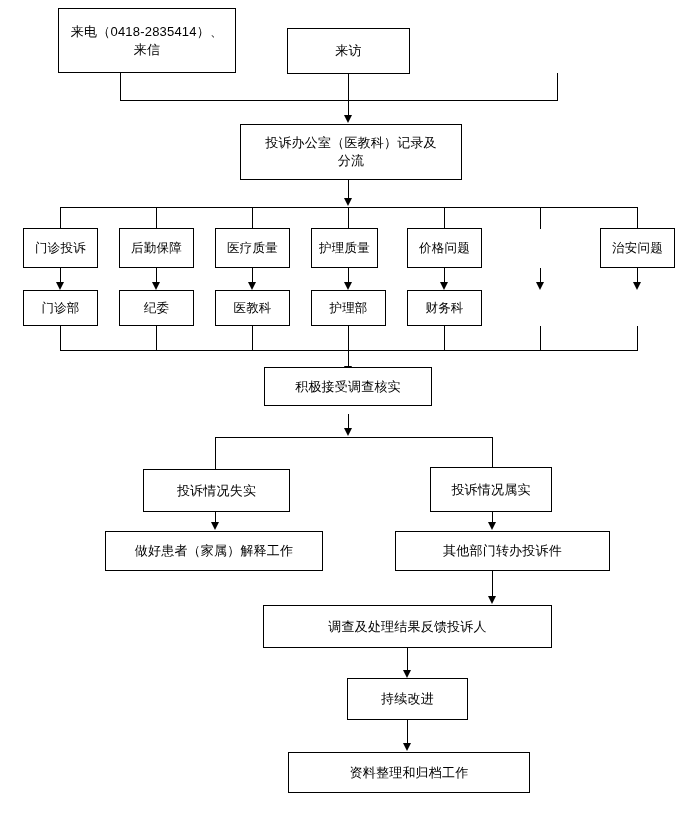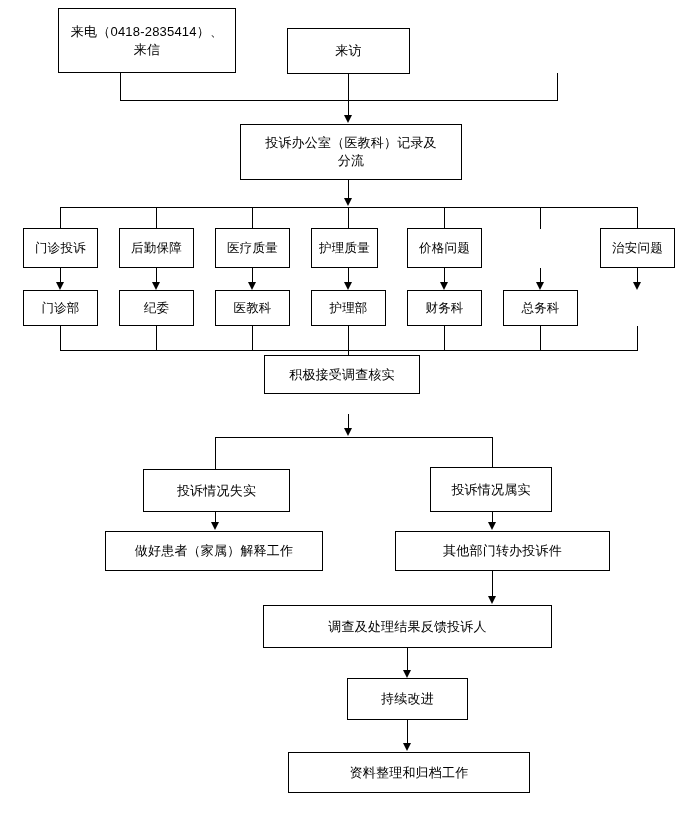--- a/index.html
+++ b/index.html
@@ -105,34 +105,33 @@
   <div class="edge-v" style="left:444px; top:207px; height:22px;"></div>
   <div class="node small" style="left:407px; top:228px; width:75px; height:40px;">价格问题</div>
   <div class="edge-v" style="left:444px; top:268px; height:17px;"></div>
   <div class="arrow" style="left:440px; top:282px;"></div>
   <div class="node small" style="left:407px; top:290px; width:75px; height:36px;">财务科</div>
   <div class="edge-v" style="left:444px; top:326px; height:25px;"></div>
 
   <div class="edge-v" style="left:540px; top:207px; height:22px;"></div>
   <div class="edge-v" style="left:540px; top:268px; height:17px;"></div>
   <div class="arrow" style="left:536px; top:282px;"></div>
-  <div class="node small" style="left:503px; top:290px; width:75px; height:36px;">总务科</div>
   <div class="edge-v" style="left:540px; top:326px; height:25px;"></div>
 
   <div class="edge-v" style="left:637px; top:207px; height:22px;"></div>
   <div class="node small" style="left:600px; top:228px; width:75px; height:40px;">治安问题</div>
   <div class="edge-v" style="left:637px; top:268px; height:17px;"></div>
   <div class="arrow" style="left:633px; top:282px;"></div>
   <div class="edge-v" style="left:637px; top:326px; height:25px;"></div>
 
   <div class="edge-h" style="left:60px;  top:350px; width:578px;"></div>
   <div class="edge-v" style="left:348px; top:326px; height:46px;"></div>
   <div class="arrow" style="left:344px; top:366px;"></div>
 
-  <div class="node" style="left:264px; top:355px; width:156px; height:39px;">积极接受调查核实</div>
+  <div class="node" style="left:264px; top:367px; width:168px; height:39px;">积极接受调查核实</div>
 
   <div class="edge-v" style="left:348px; top:414px; height:16px;"></div>
   <div class="arrow" style="left:344px; top:428px;"></div>
   <div class="edge-h" style="left:215px; top:437px; width:278px;"></div>
   <div class="edge-v" style="left:215px; top:437px; height:32px;"></div>
   <div class="edge-v" style="left:492px; top:437px; height:31px;"></div>
 
   <div class="node" style="left:143px; top:469px; width:147px; height:43px;">投诉情况失实</div>
   <div class="edge-v" style="left:215px; top:512px; height:13px;"></div>
   <div class="arrow" style="left:211px; top:522px;"></div>

